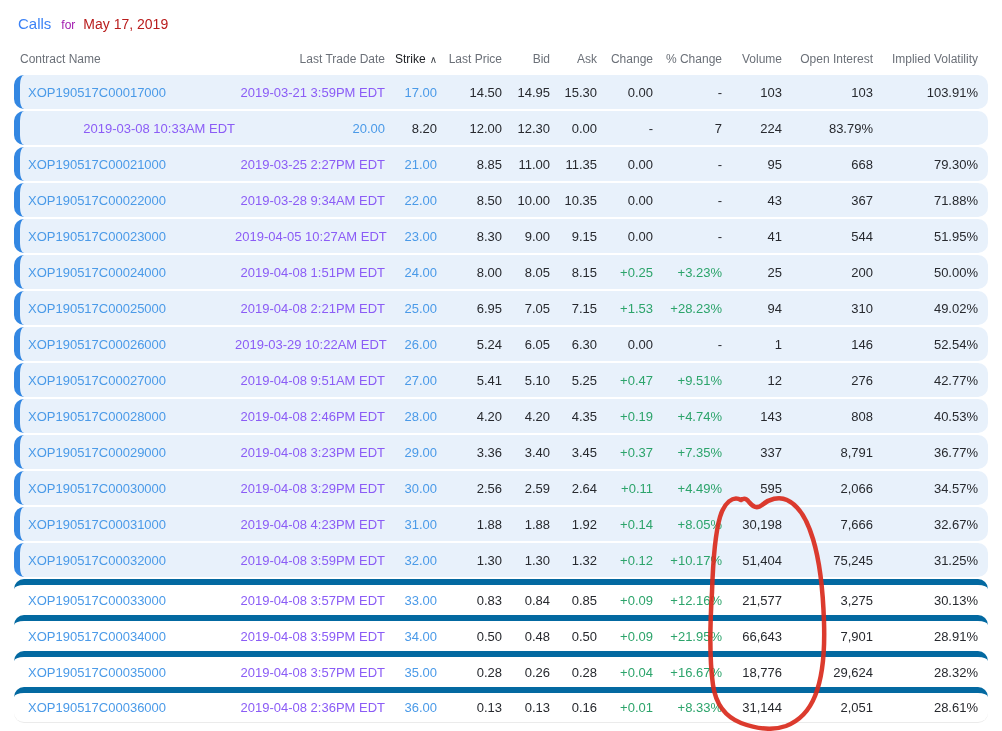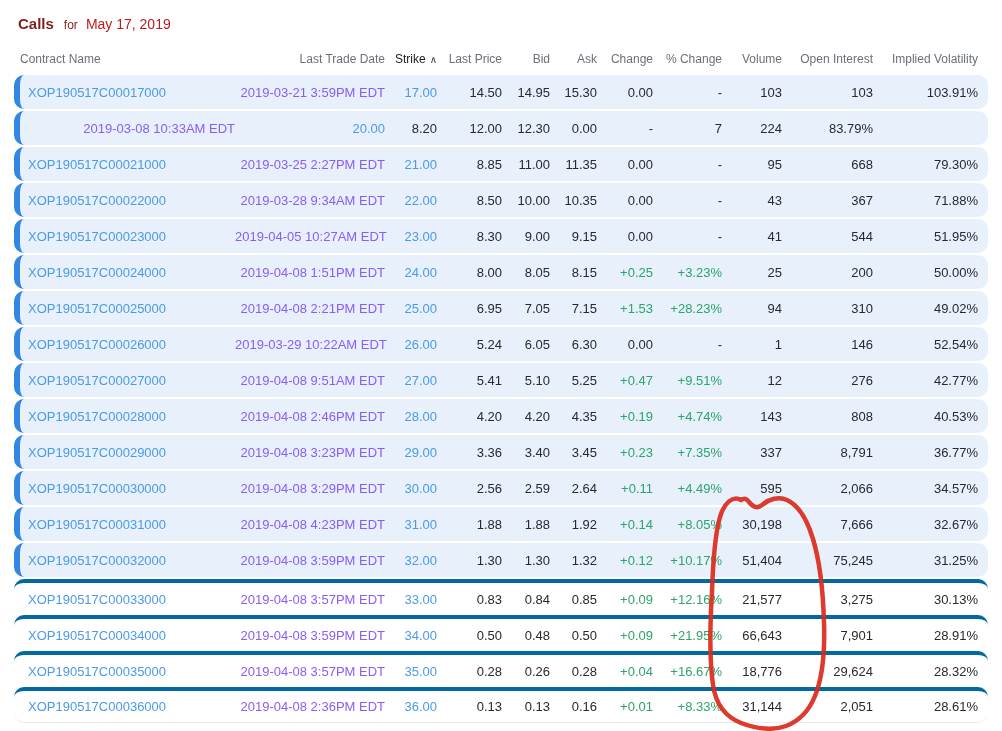--- a/index.html
+++ b/index.html
@@ -3,22 +3,22 @@
 <meta charset="utf-8">
 <style>
   html,body{margin:0;padding:0;background:#ffffff;}
   body{
     width:1002px;height:731px;position:relative;overflow:hidden;
     font-family:"Liberation Sans","DejaVu Sans",sans-serif;
     -webkit-font-smoothing:antialiased;
   }
   
   .titlebar{padding:14px 0 12px 18px;line-height:20px;}
-  .title-calls{font-size:15px;font-weight:700;color:#7f1d1d;}
-  .title-for{font-size:12px;color:#7f1d1d;margin-left:10px;}
+  .title-calls{font-size:15px;font-weight:400;color:#3b82f6;}
+  .title-for{font-size:12px;color:#a21caf;margin-left:10px;}
   .title-date{font-size:14px;color:#b91c1c;margin-left:8px;}
 
   
   .options-table{margin:0 14px;width:974px;}
   .grid-row{
     display:grid;
     grid-template-columns:215px 150px 52px 65px 48px 47px 56px 69px 60px 91px 105px;
     align-items:center;
     padding-right:10px;
     box-sizing:border-box;
@@ -30,21 +30,21 @@
   .sort-caret{font-size:10px;color:#3c4046;margin-left:4px;letter-spacing:0;}
 
   .row{height:34px;font-size:13px;color:#27292e;border-radius:10px;}
   .row.itm{
     background:#e8f1fb;
     border-left:6px solid #3387e2;
     margin-bottom:2px;
   }
   .row.otm{
     background:#ffffff;
-    border-top:4px solid #0369a1;
+    border-top:6px solid #0369a1;
     height:36px;
     padding-left:6px;
   }
   .row.otm.last{border-bottom:1px solid #ebebeb;}
 
   .cell{text-align:right;white-space:nowrap;}
   .cell.c-contract{text-align:left;padding-left:8px;color:#4a9ae8;cursor:pointer;}
   .cell.c-strike{color:#4a9ae8;}
   .cell.c-last_trade_date{color:#8b5cf6;}
   .cell.green{color:#2ca46b;}
@@ -206,21 +206,21 @@
         <div class="cell c-open_interest">808</div>
         <div class="cell c-implied_volatility">40.53%</div>
       </div>
       <div class="grid-row row itm">
         <div class="cell c-contract">XOP190517C00029000</div>
         <div class="cell c-last_trade_date">2019-04-08 3:23PM EDT</div>
         <div class="cell c-strike">29.00</div>
         <div class="cell c-last_price">3.36</div>
         <div class="cell c-bid">3.40</div>
         <div class="cell c-ask">3.45</div>
-        <div class="cell c-change green">+0.23</div>
+        <div class="cell c-change green">+0.37</div>
         <div class="cell c-pct_change green">+7.35%</div>
         <div class="cell c-volume">337</div>
         <div class="cell c-open_interest">8,791</div>
         <div class="cell c-implied_volatility">36.77%</div>
       </div>
       <div class="grid-row row itm">
         <div class="cell c-contract">XOP190517C00030000</div>
         <div class="cell c-last_trade_date">2019-04-08 3:29PM EDT</div>
         <div class="cell c-strike">30.00</div>
         <div class="cell c-last_price">2.56</div>

